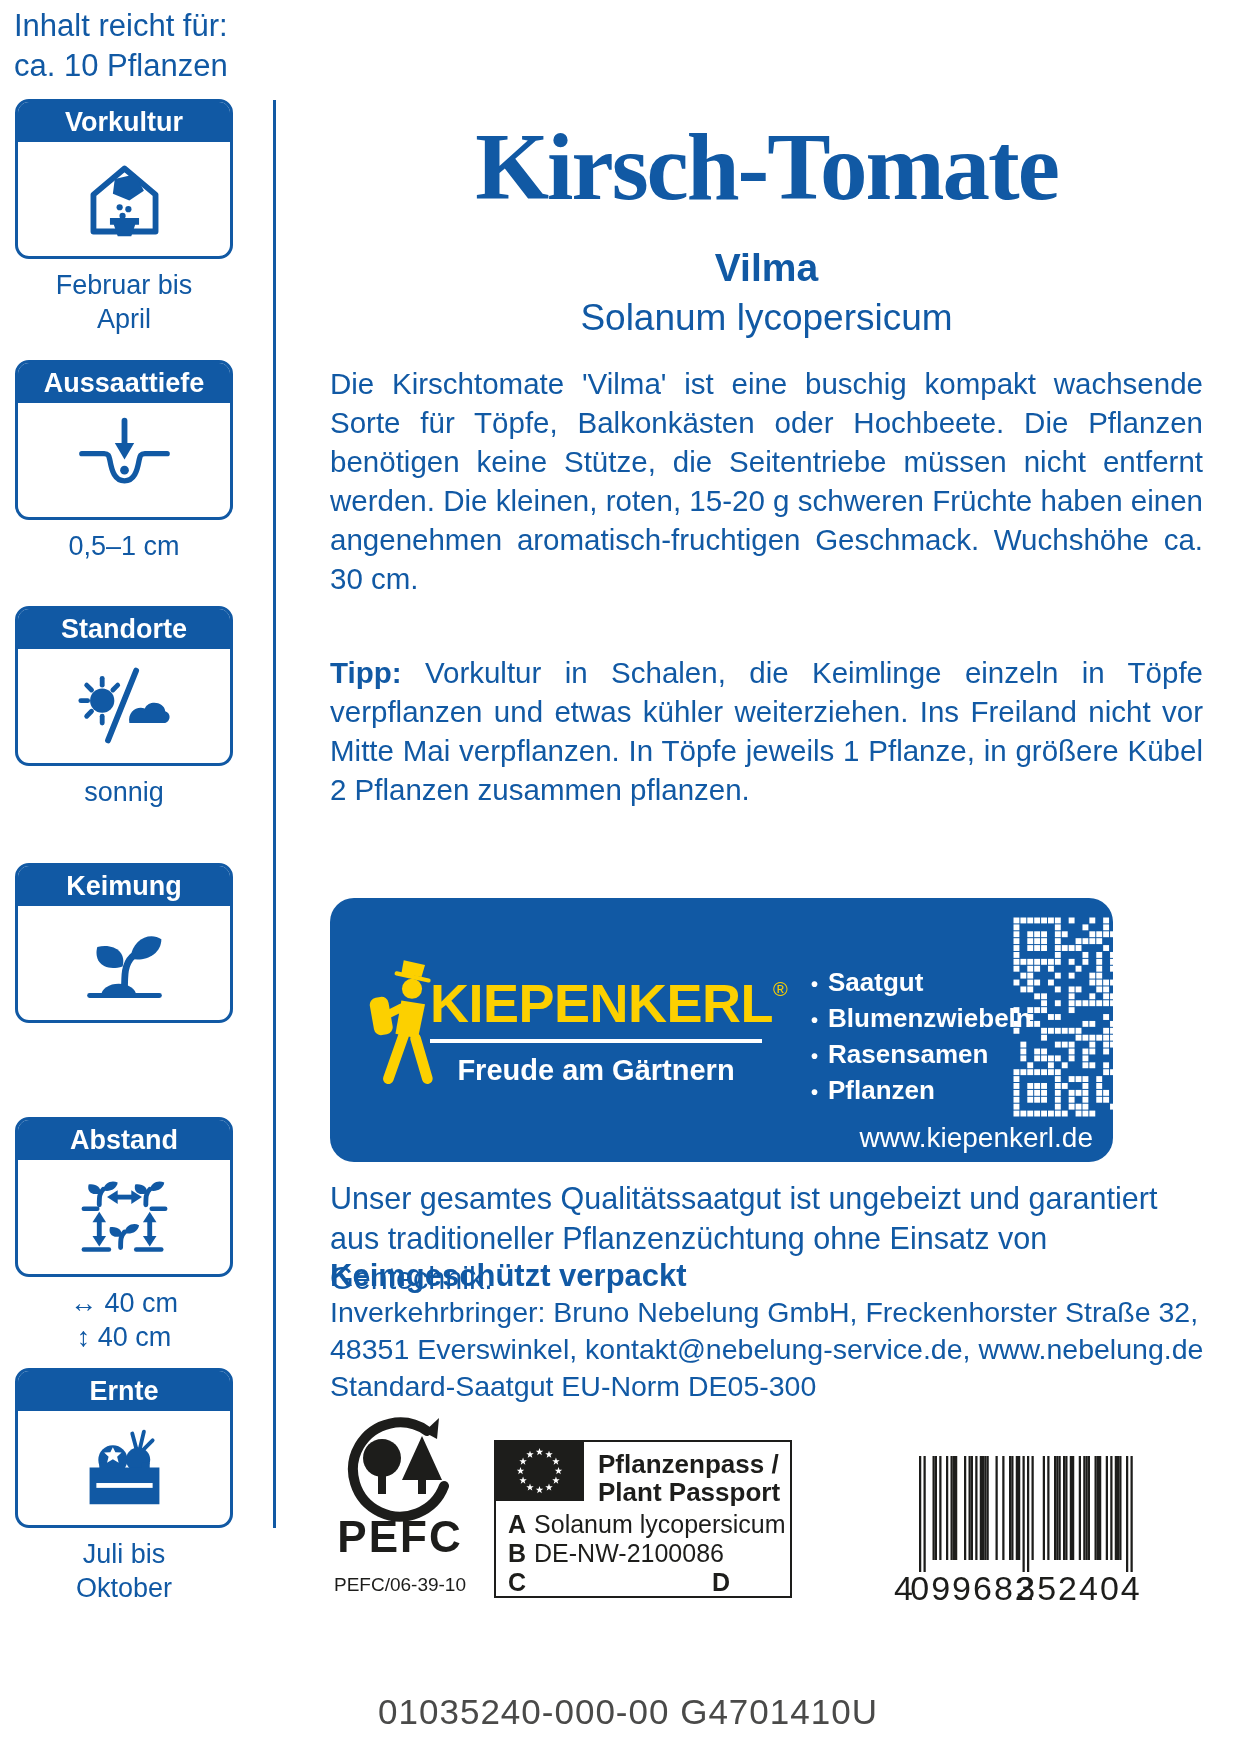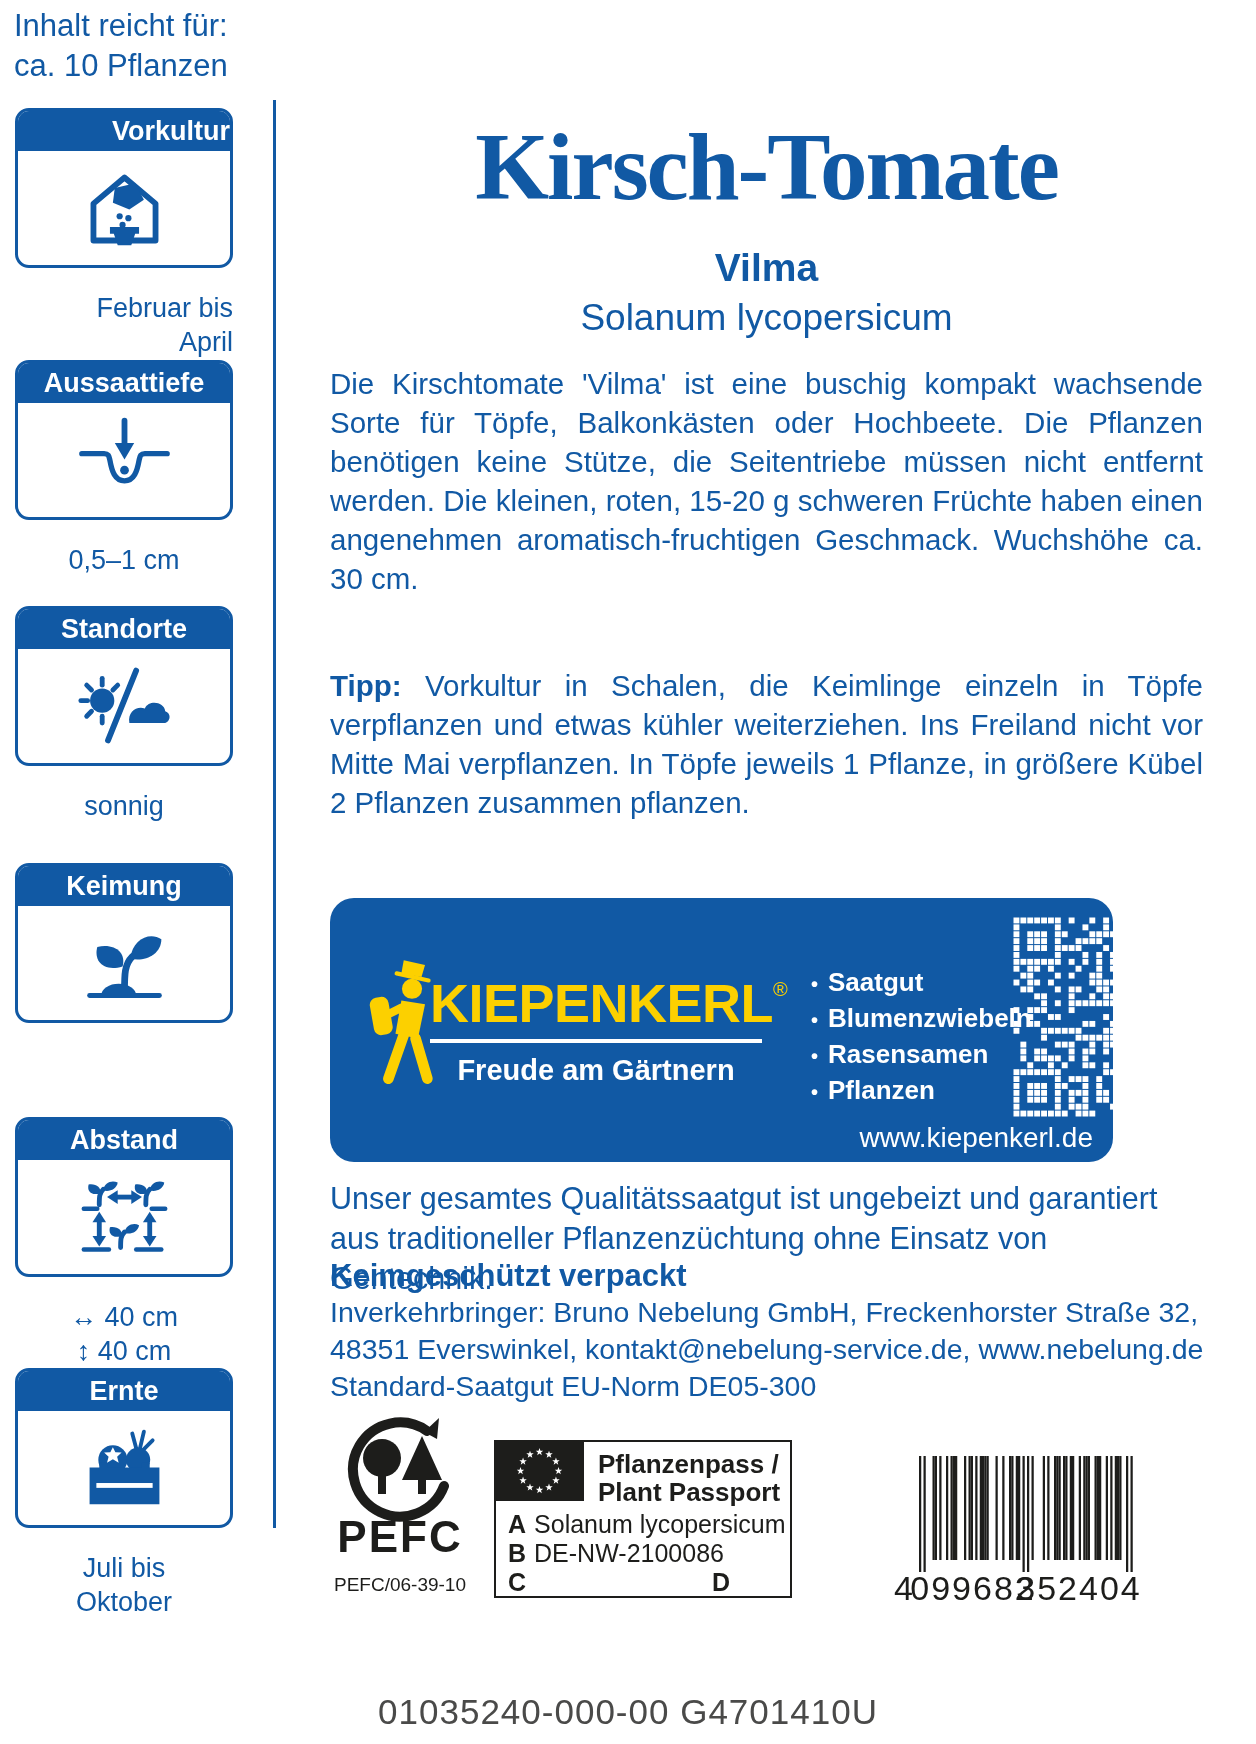--- a/index.html
+++ b/index.html
@@ -10,33 +10,33 @@
   .sidebar-note{position:absolute;left:14px;top:6px;font-size:31px;line-height:40px;
                 white-space:pre-line;font-weight:500;}
   .divider{position:absolute;left:273px;top:100px;width:3px;height:1428px;background:var(--blue);}
   .info-box-group{position:absolute;left:15px;width:218px;text-align:center;}
   .info-box{border:3.5px solid var(--blue);border-radius:14px;height:160px;box-sizing:border-box;
             overflow:hidden;background:#fff;}
   .info-box-header{background:var(--blue);color:#fff;font-weight:700;font-size:27px;
                    line-height:40px;height:40px;}
   .info-box-icon{height:112px;display:flex;align-items:center;justify-content:center;}
   .info-box-icon svg{width:97px;height:97px;}
-  .info-caption{margin-top:23px;font-size:27px;line-height:34px;white-space:pre-line;}
+  .info-caption{margin-top:9px;font-size:27px;line-height:34px;white-space:pre-line;}
 
   
   .main-title{position:absolute;left:330px;top:112px;width:873px;text-align:center;
               font-family:"Liberation Serif","DejaVu Serif",serif;font-weight:700;
               font-size:95px;letter-spacing:-2px;}
   .variety{position:absolute;left:330px;top:246px;width:873px;text-align:center;
            font-size:39px;font-weight:700;}
   .botanical{position:absolute;left:330px;top:297px;width:873px;text-align:center;font-size:37px;}
   .description{position:absolute;left:330px;top:364px;width:873px;font-size:29.5px;
                line-height:39px;text-align:justify;}
   .tip{position:absolute;left:330px;top:653px;width:873px;font-size:29.5px;
-       line-height:39px;text-align:justify;margin-top:13px;}
+       line-height:39px;text-align:justify;}
 
   
   .banner{position:absolute;left:330px;top:898px;width:783px;height:264px;
           background:var(--blue);border-radius:24px;}
   .brand-man{position:absolute;left:28px;top:60px;width:82px;height:142px;color:var(--yellow);}
   .brand-block{position:absolute;left:100px;top:74px;width:332px;text-align:center;}
   .brand-name{font-size:54px;font-weight:700;color:var(--yellow);letter-spacing:-.5px;
               white-space:nowrap;}
   .brand-reg{font-size:20px;color:var(--yellow);vertical-align:26px;}
   .brand-underline{height:4px;background:#fff;margin-top:5px;}
@@ -73,21 +73,21 @@
 </style>
 </head>
 <body>
 
 <div class="page" style="--blue: #1159a4; --yellow: #fcd000; --black: #1d1d1b; --gray: #4a4a49;">
 
   <div class="sidebar-note">Inhalt reicht für:
 ca. 10 Pflanzen</div>
   <div class="divider"></div>
   <div id="sidebar">
-      <div class="info-box-group" style="top: 108px; text-align: right;">
+      <div class="info-box-group" style="top: 99px;">
         <div class="info-box">
           <div class="info-box-header">Vorkultur</div>
           <div class="info-box-icon">
             <svg viewBox="0 0 100 100">
     <path d="M18 84 V46 L50 19 L82 46 V84 Z" fill="none" stroke="currentColor" stroke-width="6" stroke-linejoin="round"></path>
     <path d="M40 30 L61 25 L70 42 L55 52 L38 45 Z" fill="currentColor"></path>
     <circle cx="45" cy="59" r="3.2" fill="currentColor"></circle>
               <circle cx="54" cy="61" r="3.2" fill="currentColor"></circle>
               <circle cx="48" cy="68" r="3.2" fill="currentColor"></circle>
     <path d="M35 70 h30 v7 h-4 l-4 12 h-14 l-4 -12 h-4 Z" fill="currentColor"></path>

